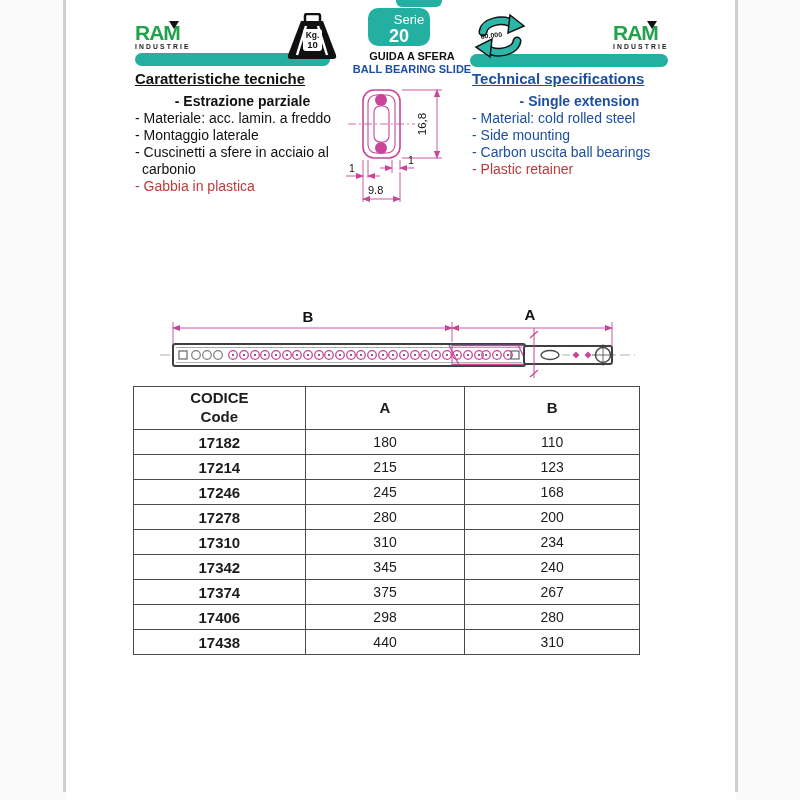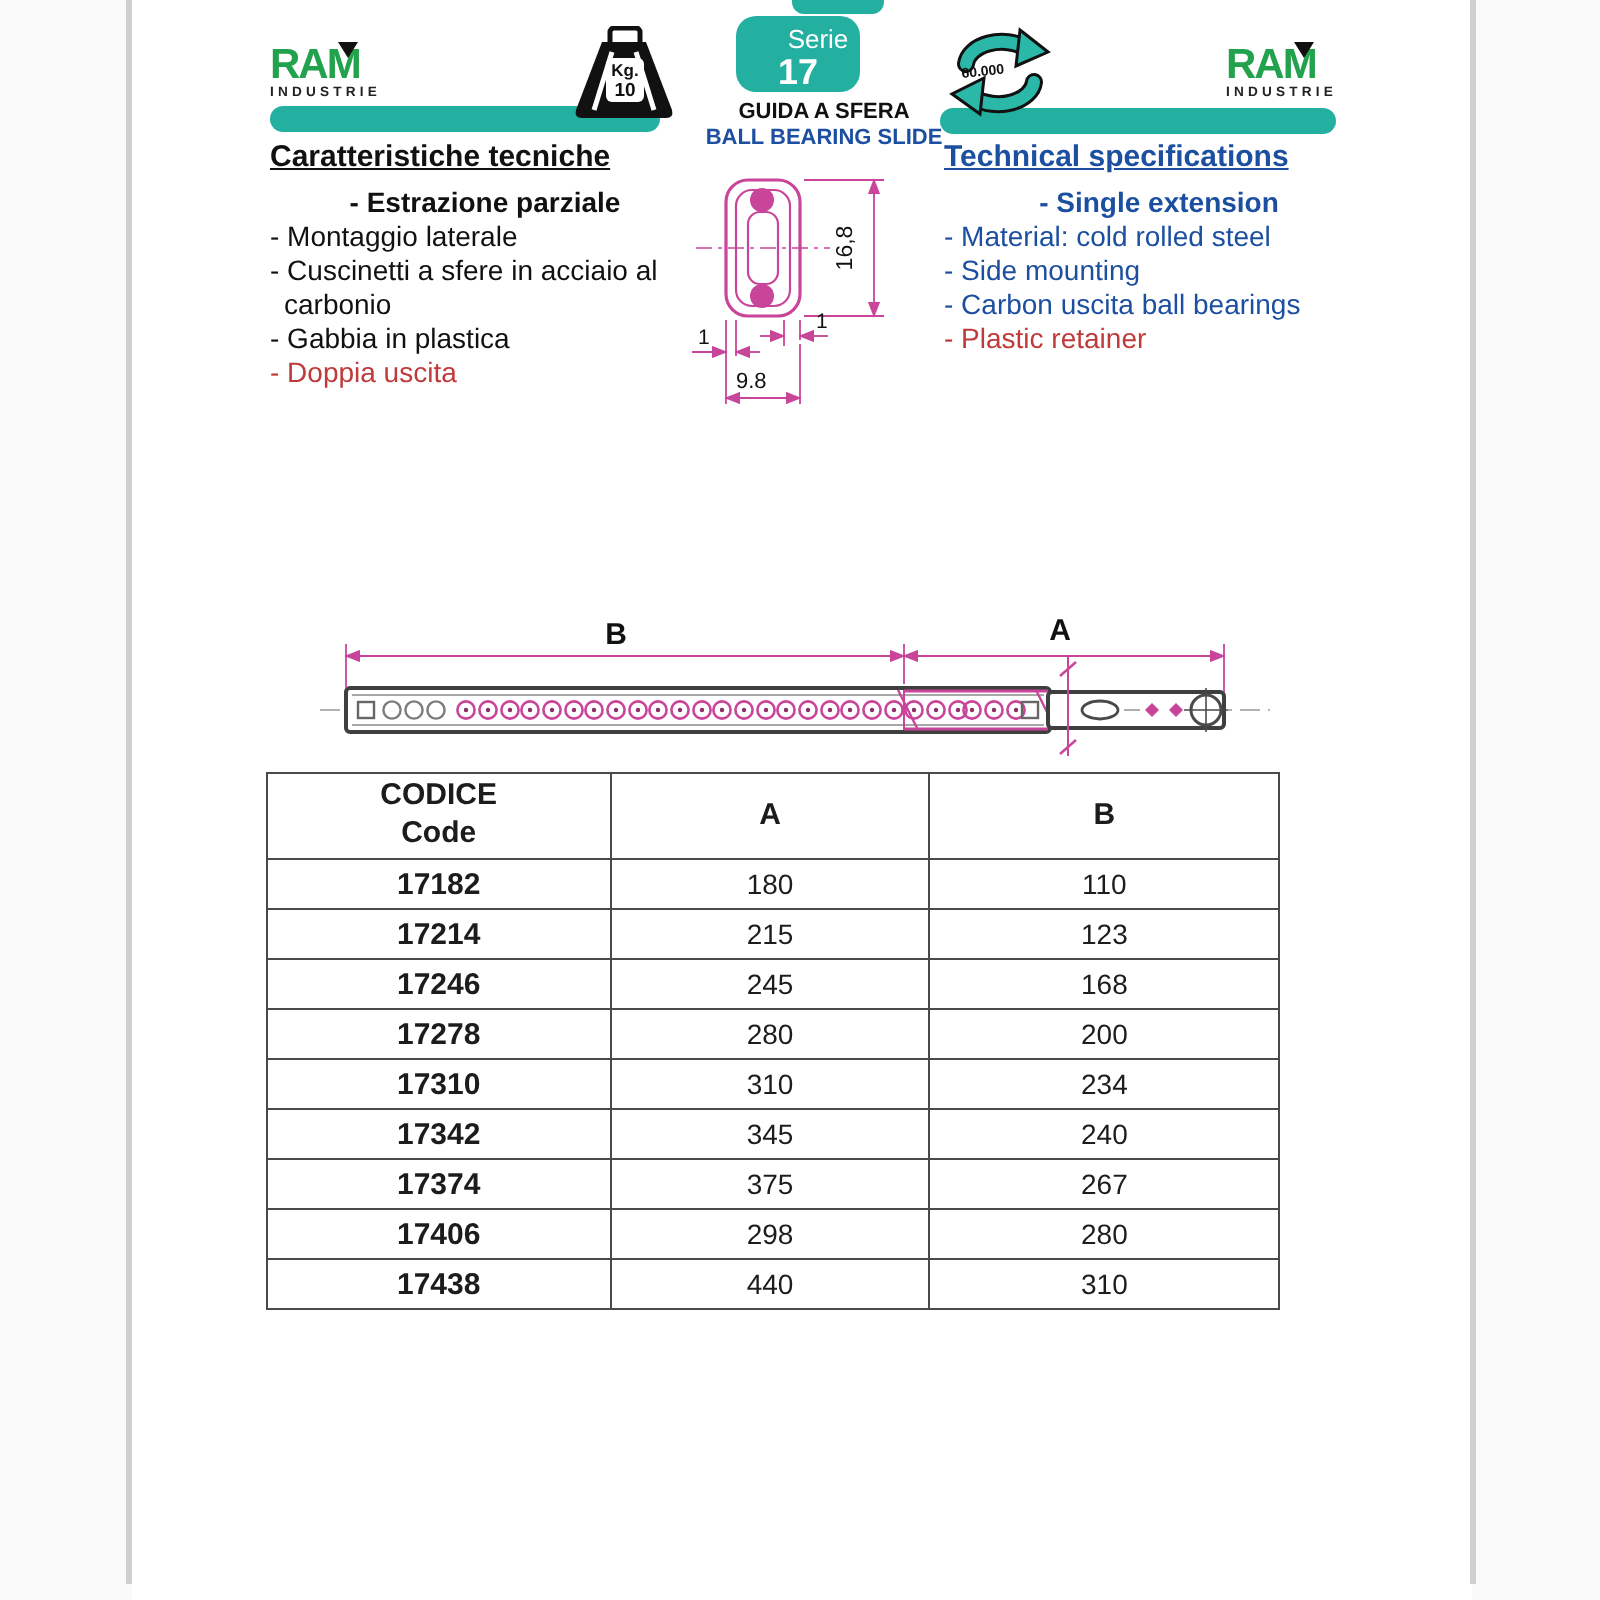--- a/index.html
+++ b/index.html
@@ -81,21 +81,21 @@
     <path d="M18,8 L40,8 L53,42 Q54,46 50,46 L8,46 Q4,46 5,42 Z" fill="#111"></path>
     <line x1="14" y1="42" x2="23" y2="13" stroke="#fff" stroke-width="2.5"></line>
     <line x1="44" y1="42" x2="35" y2="13" stroke="#fff" stroke-width="2.5"></line>
     <rect x="20" y="16" width="19" height="22" rx="3" fill="#fff"></rect>
     <text x="29.5" y="25" text-anchor="middle" font-size="8.5" font-weight="bold" fill="#111">Kg.</text>
     <text x="29.5" y="35" text-anchor="middle" font-size="9.5" font-weight="bold" fill="#111">10</text>
   </svg>
 
   <div class="serie-badge">
     <span class="s1">Serie</span>
-    <span class="s2">17</span>
+    <span class="s2">20</span>
   </div>
   <div class="prod-title it">GUIDA A SFERA</div>
   <div class="prod-title en">BALL BEARING SLIDE</div>
 
   <div class="teal-bar" style="left:470px;top:54px;width:198px;"></div>
   <div class="ram-logo" style="left:613px;top:22px;">
     <span class="ram-name">RAM</span>
     <span class="ram-sub">INDUSTRIE</span>
   </div>
 
@@ -106,24 +106,24 @@
     <path d="M47,30 A18,12 0 0 1 17,38" fill="none" stroke="#111" stroke-width="9" stroke-linecap="round"></path>
     <path d="M47,30 A18,12 0 0 1 17,38" fill="none" stroke="#2cb8a9" stroke-width="6" stroke-linecap="round"></path>
     <polygon points="20,46 6,36 22,28" fill="#2cb8a9" stroke="#111" stroke-width="1.5"></polygon>
     <text x="11" y="28" font-size="7" font-weight="bold" fill="#111" transform="rotate(-6 11,28)">60.000</text>
   </svg>
 
   <div class="spec-col left">
     <div class="spec-heading">Caratteristiche tecniche</div>
     <div class="spec-list">
       <div class="item">- Estrazione parziale</div>
+      <div class="item">- Materiale: acc. lamin. a freddo</div>
       <div class="item">- Montaggio laterale</div>
       <div class="item">- Cuscinetti a sfere in acciaio al carbonio</div>
       <div class="item">- Gabbia in plastica</div>
-      <div class="item">- Doppia uscita</div>
     </div>
   </div>
 
   <div class="spec-col right">
     <div class="spec-heading">Technical specifications</div>
     <div class="spec-list">
       <div class="item">- Single extension</div>
       <div class="item">- Material: cold rolled steel</div>
       <div class="item">- Side mounting</div>
       <div class="item">- Carbon uscita ball bearings</div>

